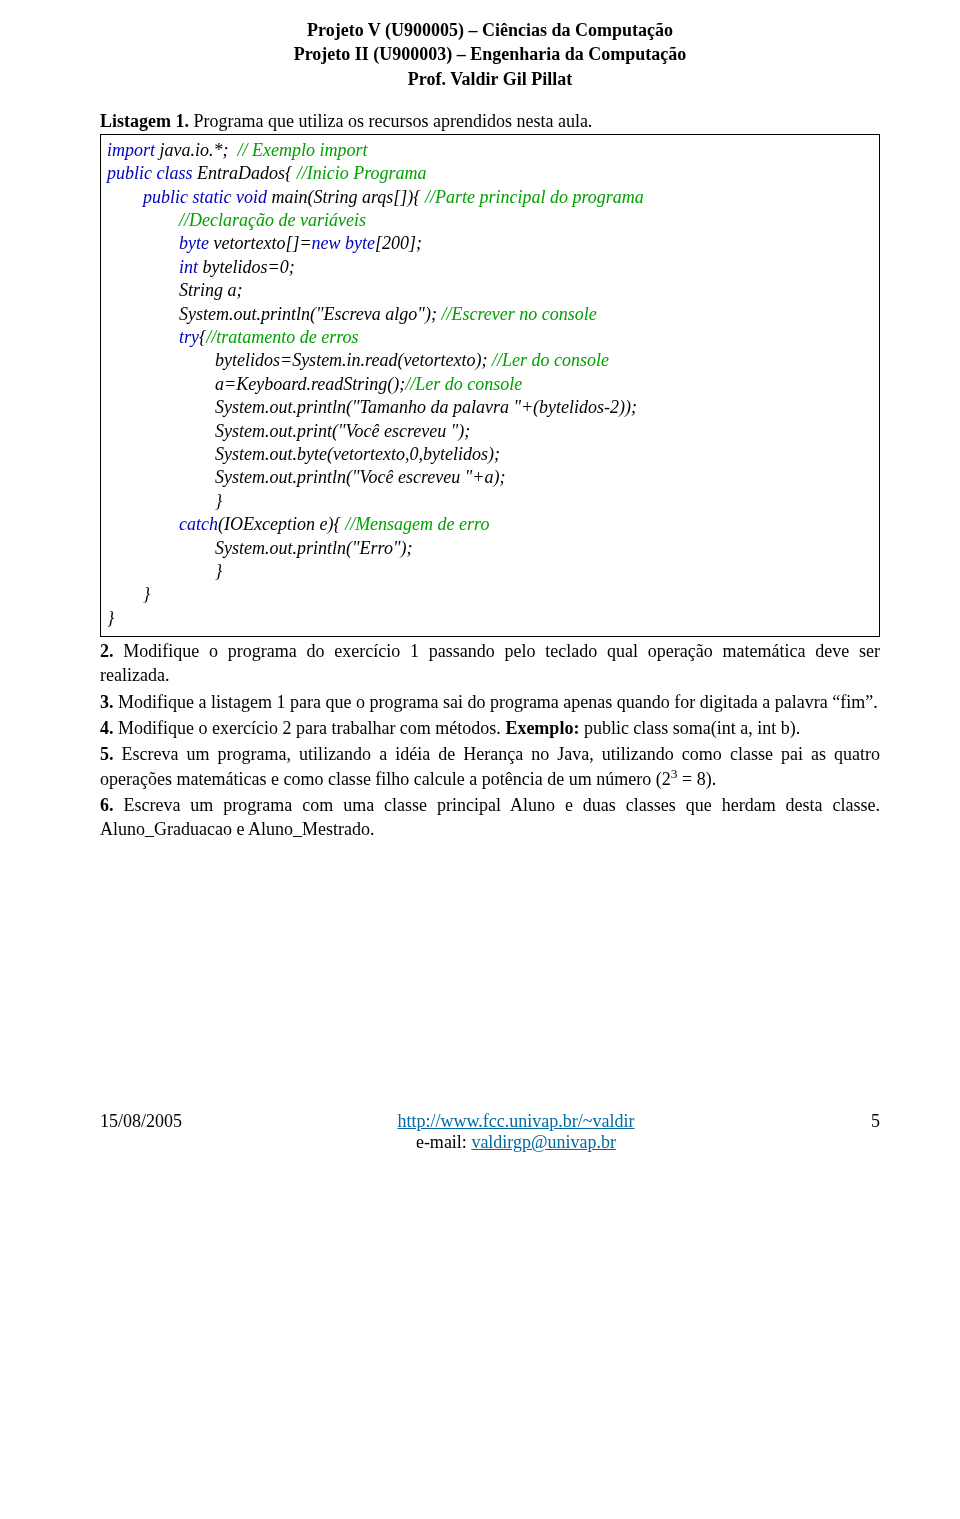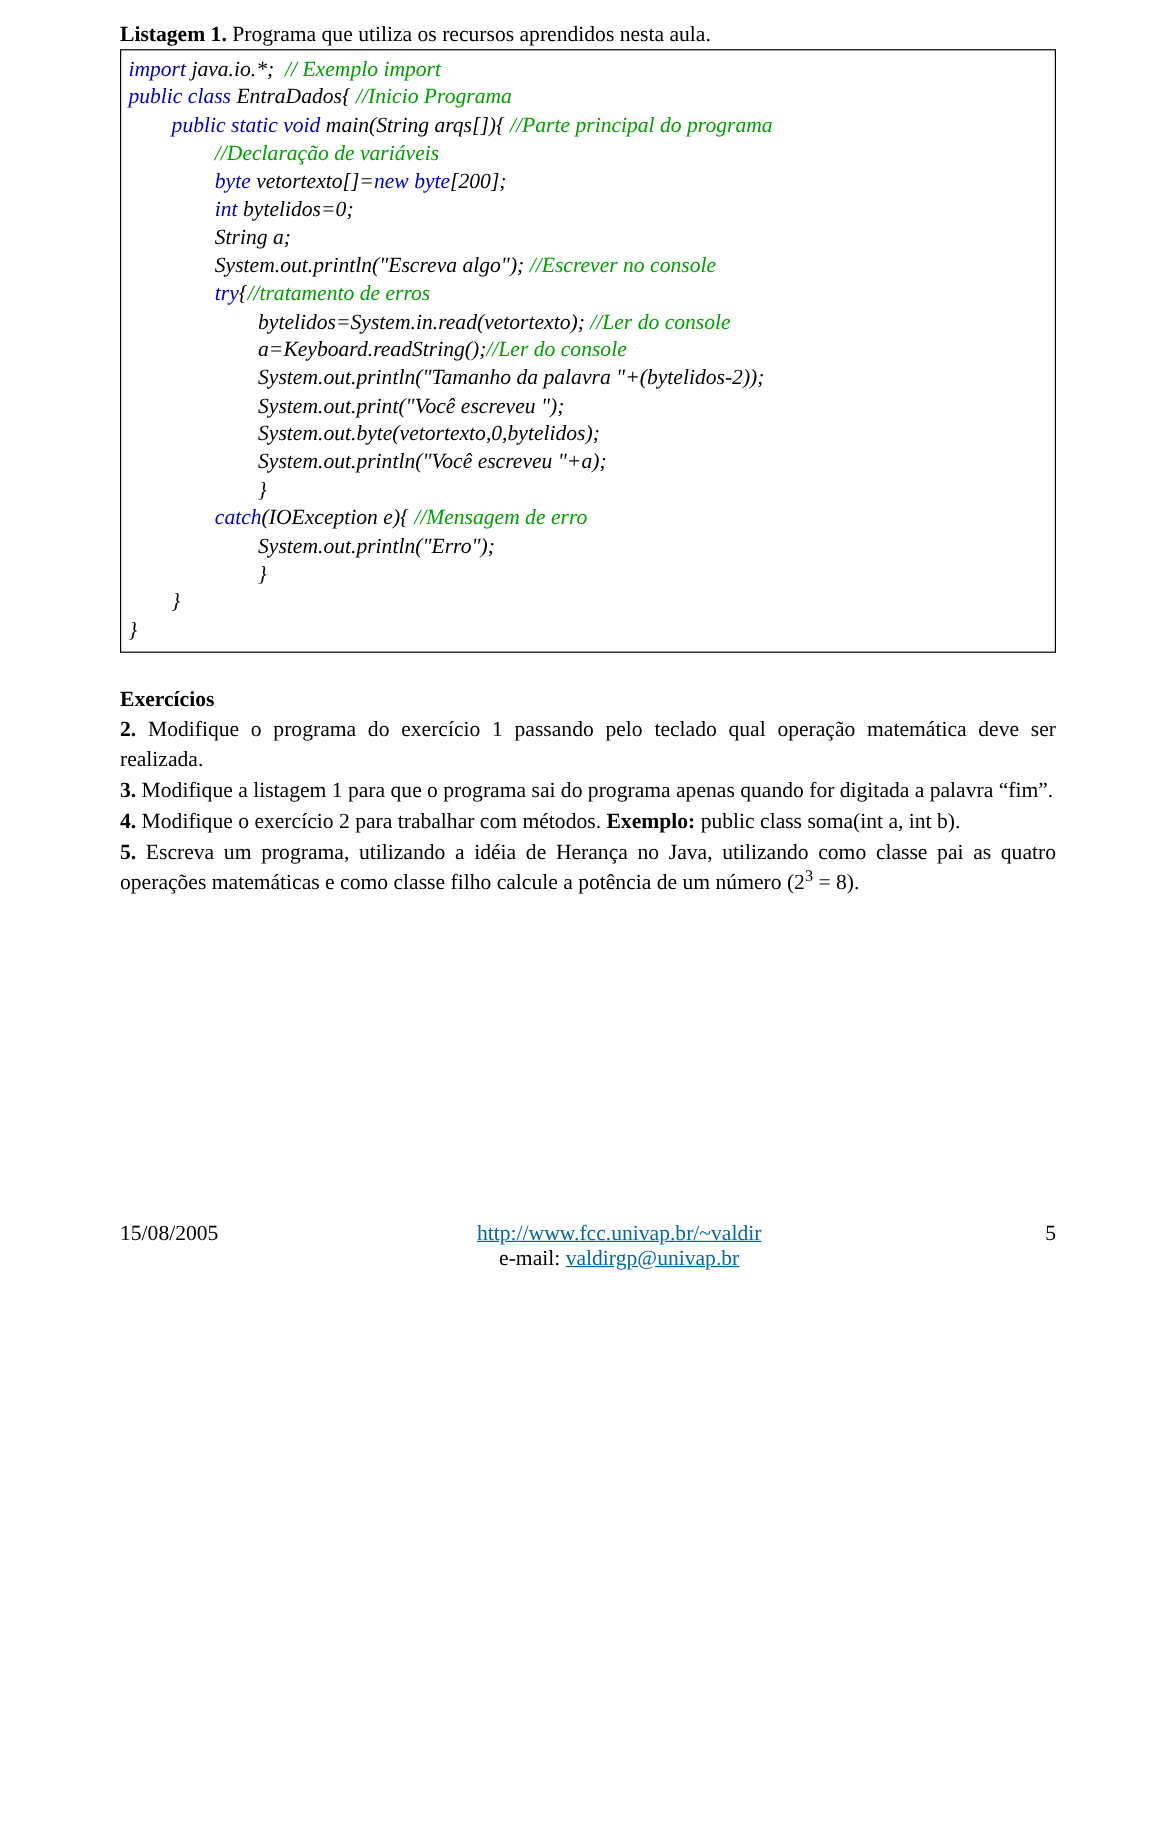--- a/index.html
+++ b/index.html
@@ -67,20 +67,25 @@
     text-align: center;
   }
   .footer a { color: #0369a1; text-decoration: underline; }
   .footer .right { text-align: right; width: 30px; }
 </style>
 </head>
 <body>
 
 <div class="page">
 
+  <div class="hdr">
+    <div>Projeto V (U900005) – Ciências da Computação</div>
+    <div>Projeto II (U900003) – Engenharia da Computação</div>
+    <div>Prof. Valdir Gil Pillat</div>
+  </div>
 
   <div class="listing-caption">
     <span>Listagem 1.</span><span class="plain"> Programa que utiliza os recursos aprendidos nesta aula.</span>
   </div>
 
   <div class="code-box"><span class="k">import</span><span class="n"> java.io.*;  </span><span class="c">// Exemplo import</span>
 <span class="k">public class</span><span class="n"> EntraDados{ </span><span class="c">//Inicio Programa</span>
         <span class="k">public static void</span><span class="n"> main(String arqs[]){ </span><span class="c">//Parte principal do programa</span>
                 <span class="c">//Declaração de variáveis</span>
                 <span class="k">byte</span><span class="n"> vetortexto[]=</span><span class="k">new byte</span><span class="n">[200];</span>
@@ -94,31 +99,31 @@
                         <span class="n">System.out.print("Você escreveu ");</span>
                         <span class="n">System.out.byte(vetortexto,0,bytelidos);</span>
                         <span class="n">System.out.println("Você escreveu "+a);</span>
                         <span class="n">}</span>
                 <span class="k">catch</span><span class="n">(IOException e){ </span><span class="c">//Mensagem de erro</span>
                         <span class="n">System.out.println("Erro");</span>
                         <span class="n">}</span>
         <span class="n">}</span>
 <span class="n">}</span></div>
 
-  <div class="section-title">Exercícios</div>
 
 
   <p class="ex"><span class="b">2.</span><span> Modifique o programa do exercício 1 passando pelo teclado qual operação matemática deve ser realizada.</span></p>
 
   <p class="ex"><span class="b">3.</span><span> Modifique a listagem 1 para que o programa sai do programa apenas quando for digitada a palavra “fim”.</span></p>
 
   <p class="ex"><span class="b">4.</span><span> Modifique o exercício 2 para trabalhar com métodos. </span><span class="b">Exemplo:</span><span> public class soma(int a, int b).</span></p>
 
   <p class="ex"><span class="b">5.</span><span> Escreva um programa, utilizando a idéia de Herança no Java,  utilizando como classe pai as quatro operações matemáticas e como classe filho calcule a potência de um número (2</span><sup>3</sup><span> = 8).</span></p>
 
+  <p class="ex"><span class="b">6.</span><span> Escreva um programa com uma classe principal Aluno e duas classes que herdam desta classe. Aluno_Graduacao e Aluno_Mestrado.</span></p>
 
   <div class="footer">
     <div>15/08/2005</div>
     <div class="center">
       <a href="#">http://www.fcc.univap.br/~valdir</a><br>
       <span>e-mail: </span><a href="#">valdirgp@univap.br</a>
     </div>
     <div class="right">5</div>
   </div>
 </div>

